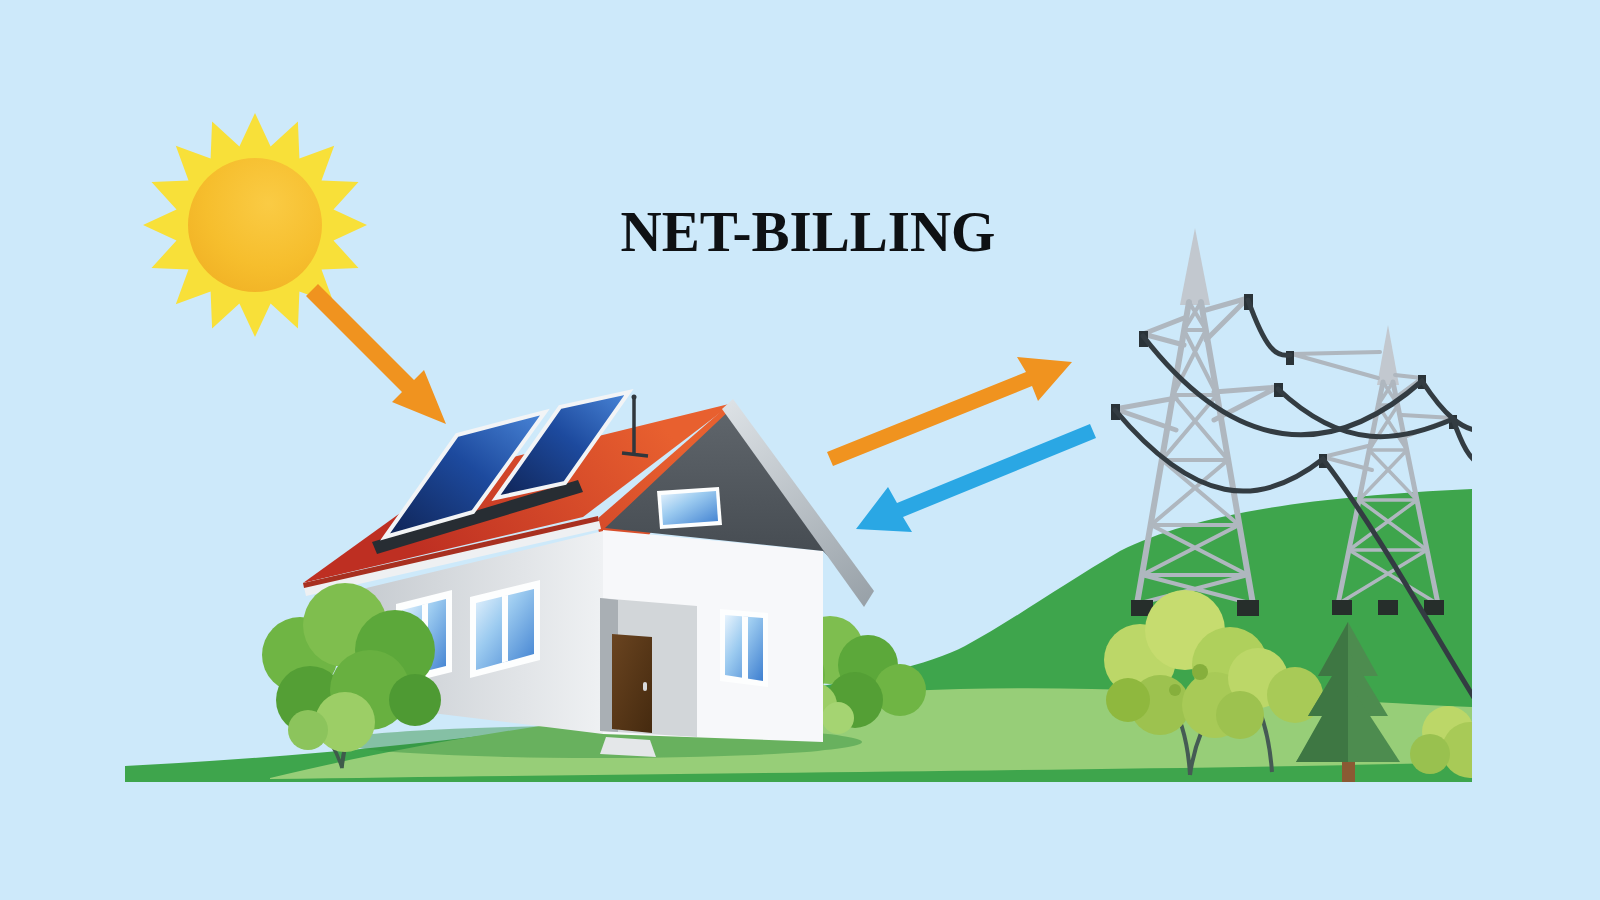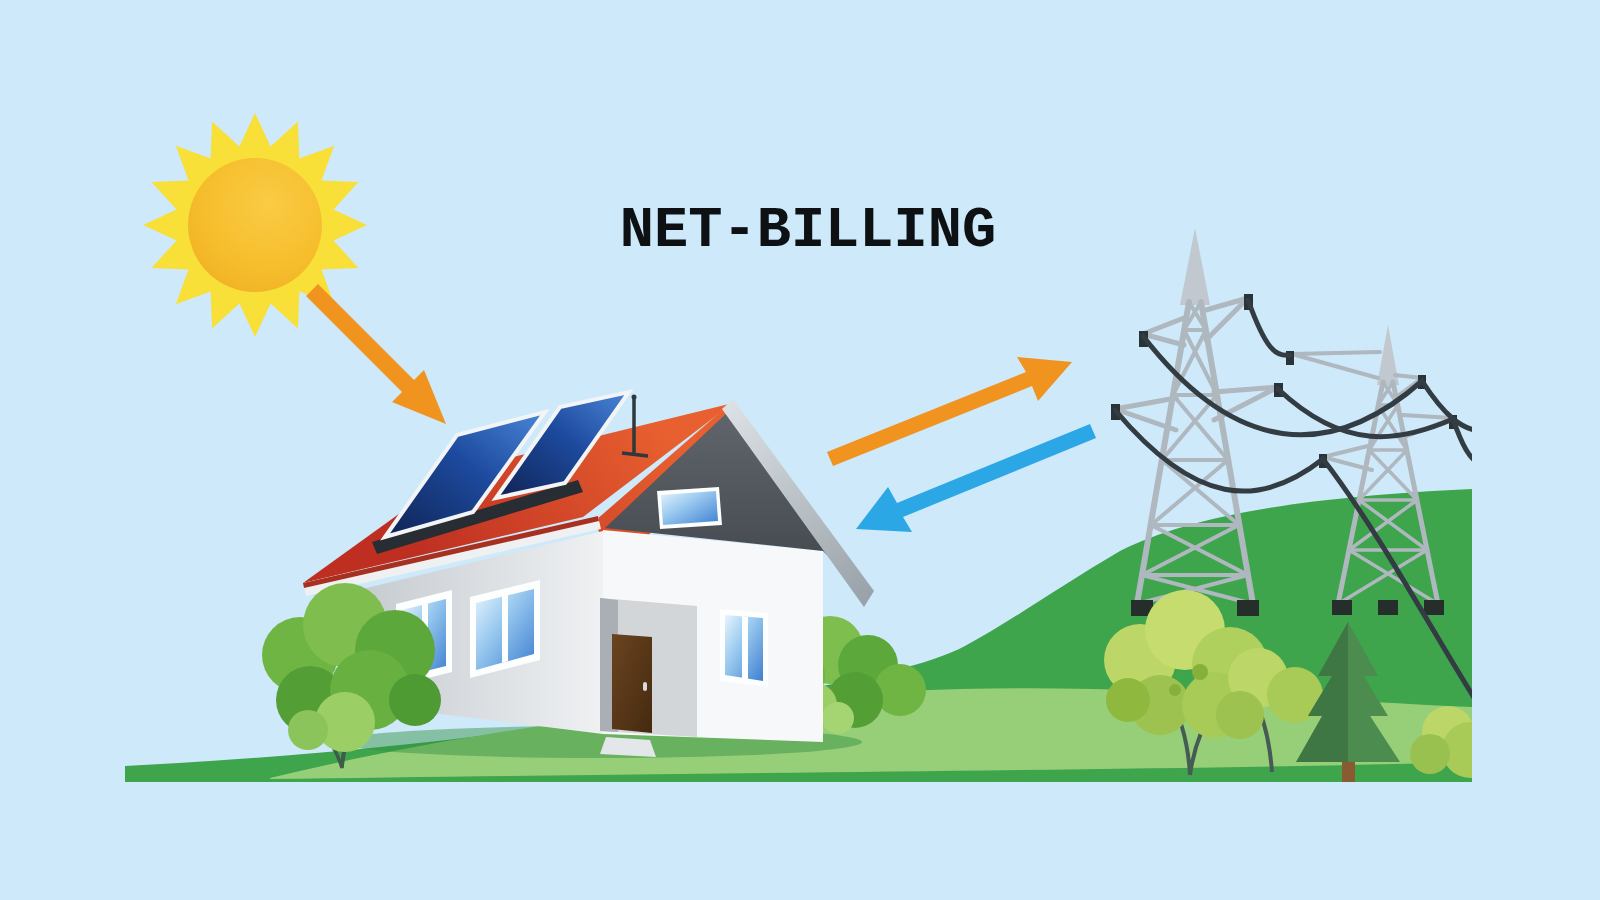--- a/index.html
+++ b/index.html
@@ -19,21 +19,21 @@
   .f-lime{fill:var(--tree-lime,#BCD768);}
   .f-tree{fill:var(--tree-green,#6FB544);}
   .f-pine{fill:var(--pine-green,#4D8C4F);}
   .f-trunkb{fill:var(--trunk-brown,#8A5A33);}
   .s-wire{stroke:var(--wire-dark,#333C42);fill:none;stroke-linecap:round;}
   .s-tower{stroke:var(--tower-gray,#AFB7BF);fill:none;stroke-linecap:round;}
   .f-foot{fill:#262E2B;}
   .f-insulator{fill:#2A3338;}
   #title{
     position:absolute;left:808px;top:203px;transform:translateX(-50%);
-    font-family:Liberation Mono, monospace;
+    font-family:Liberation Serif, serif;
     font-weight:bold;font-size:57px;line-height:1;white-space:nowrap;
     color:var(--title-ink,#0E1114);
   }
 </style>
 </head>
 <body>
 
 <div id="stage-wrap">
 <svg width="1600" height="900" viewBox="0 0 1600 900">
   <defs>

